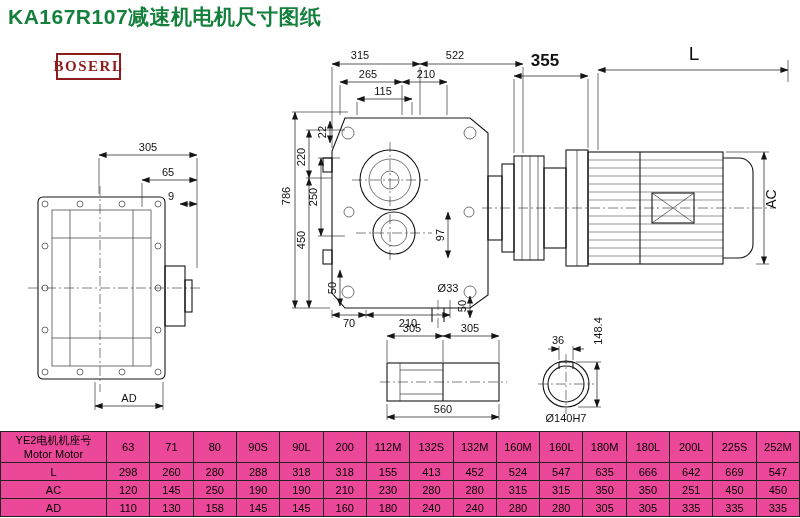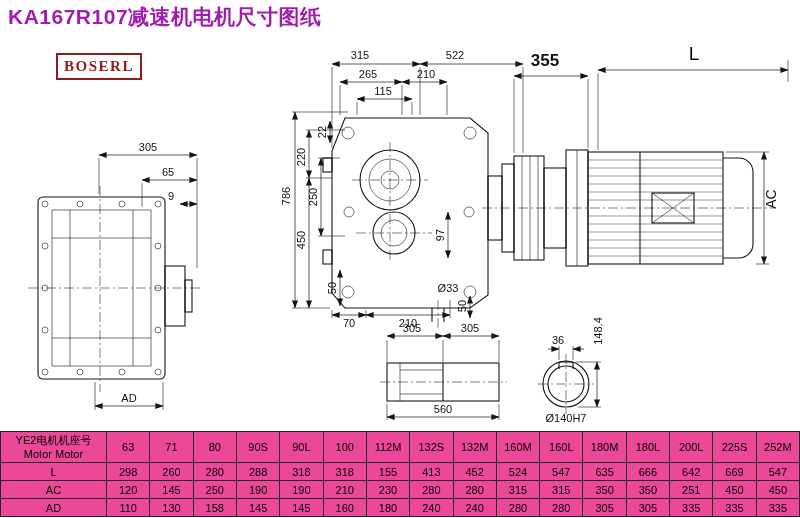--- a/index.html
+++ b/index.html
@@ -1,20 +1,20 @@
 <!DOCTYPE html>
 <html><head>
 <meta charset="utf-8">
 <style>
   *{margin:0;padding:0;box-sizing:border-box}
   html,body{width:800px;height:518px}
   body{background:#fff;font-family:"Liberation Sans","DejaVu Sans",sans-serif;position:relative;overflow:hidden}
   .page{position:relative;width:800px;height:518px;background:#fff}
-  .title{position:absolute;left:8px;top:3px;font-size:21px;font-weight:bold;color:#a21caf;letter-spacing:.5px;white-space:nowrap}
-  .brand{position:absolute;left:56px;top:53px;width:86px;height:27px;border:2px solid #8e1c1c;color:#8e1c1c;
+  .title{position:absolute;left:8px;top:3px;font-size:21px;font-weight:bold;color:#15803d;letter-spacing:.5px;white-space:nowrap}
+  .brand{position:absolute;left:56px;top:53px;width:65px;height:27px;border:2px solid #8e1c1c;color:#8e1c1c;
          display:flex;align-items:center;justify-content:center;
          font-family:"Liberation Serif","DejaVu Serif",serif;font-size:15px;font-weight:bold;letter-spacing:1.5px}
   svg.drawing{position:absolute;left:0;top:0}
   .edge{fill:none;stroke:#161616;stroke-width:1.1}
   .thin{fill:none;stroke:#161616;stroke-width:.6}
   .fin{fill:none;stroke:#161616;stroke-width:.45}
   .cl{fill:none;stroke:#161616;stroke-width:.55;stroke-dasharray:10 3 2 3}
   .dim{fill:none;stroke:#161616;stroke-width:.7}
   text{font-size:11px;fill:#111;text-anchor:middle;font-family:"Liberation Sans","DejaVu Sans",sans-serif}
   text.big{font-size:17px;font-weight:bold}
@@ -258,21 +258,21 @@
       <tr>
         <th class="label-cell">
           <div>YE2电机机座号</div>
           <div>Motor Motor</div>
         </th>
       <th>63</th>
           <th>71</th>
           <th>80</th>
           <th>90S</th>
           <th>90L</th>
-          <th>100</th>
+          <th>200</th>
           <th>112M</th>
           <th>132S</th>
           <th>132M</th>
           <th>160M</th>
           <th>160L</th>
           <th>180M</th>
           <th>180L</th>
           <th>200L</th>
           <th>225S</th>
           <th>252M</th>

